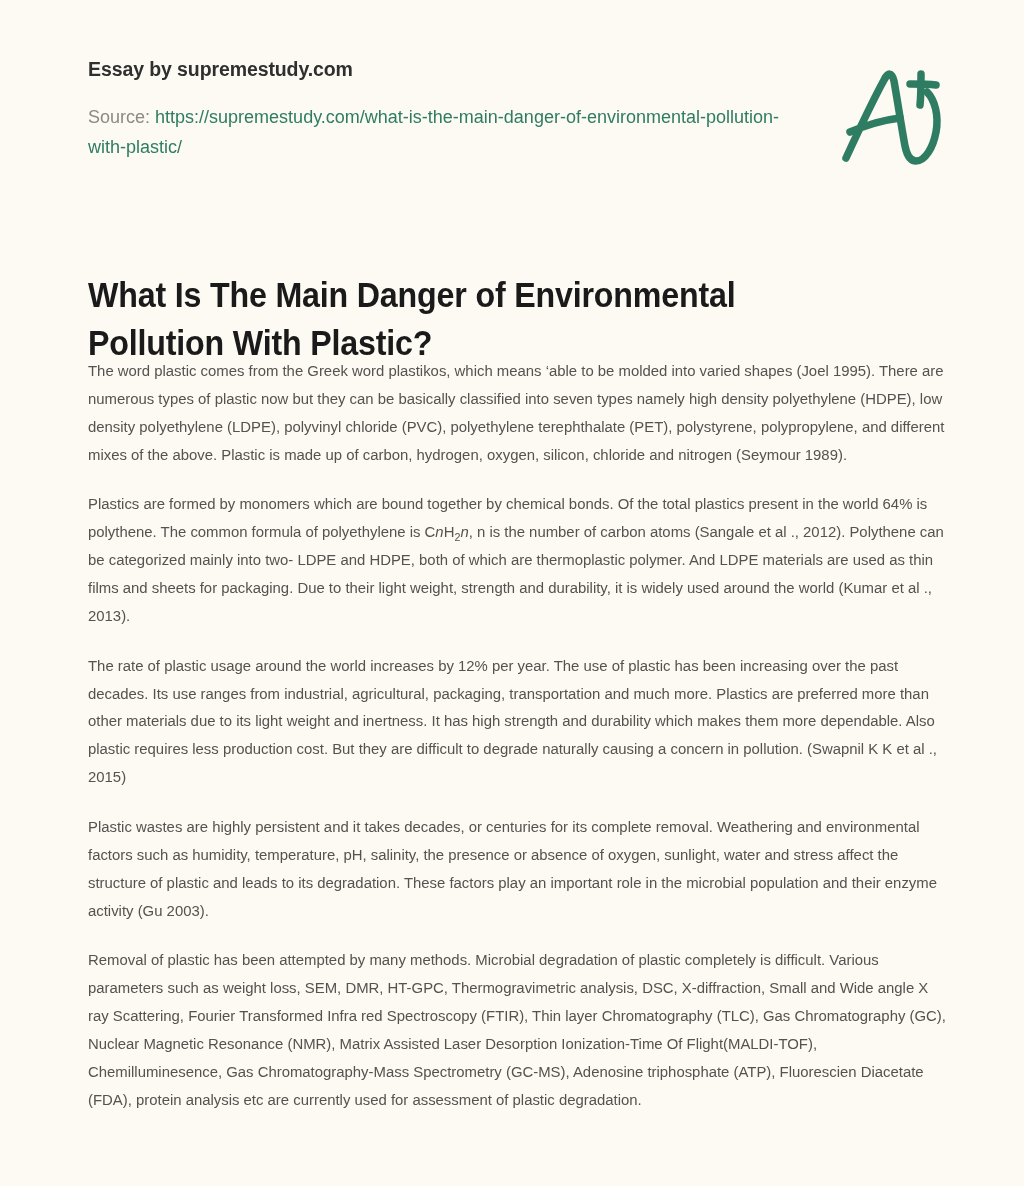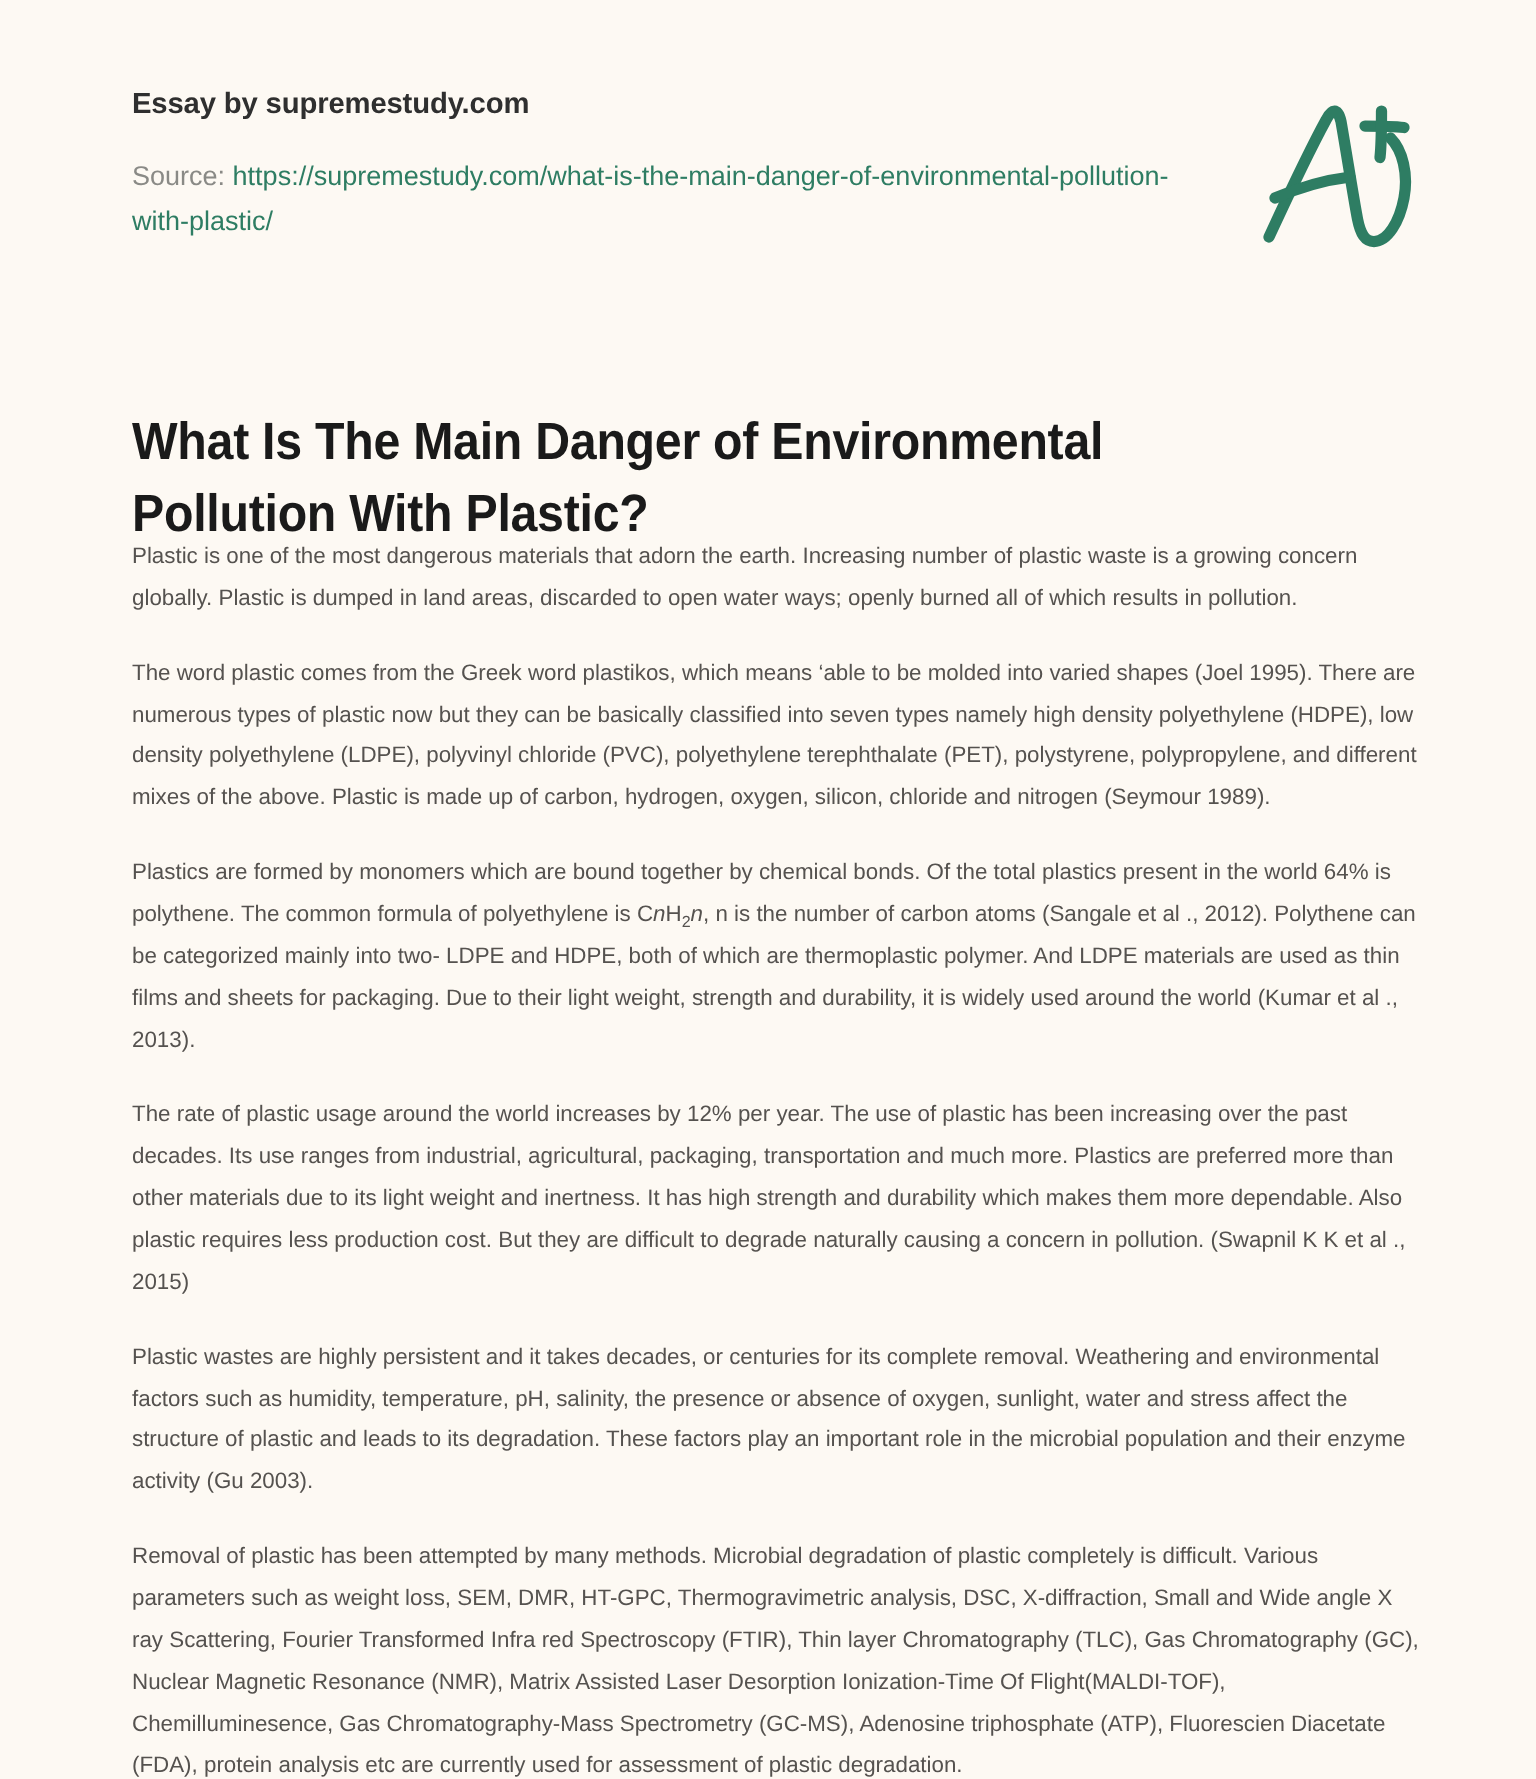--- a/index.html
+++ b/index.html
@@ -118,21 +118,20 @@
         <path d="M18 70 C 34 63, 52 58, 68 56"></path>
         <path d="M78 22 C 86 22, 96 22, 104 23"></path>
         <path d="M89 12 C 89 22, 89 34, 88 43"></path>
       </g>
     </svg>
   </div>
 
   <h1 class="title">What Is The Main Danger of Environmental Pollution With Plastic?</h1>
 
   <div class="body-copy">
-    <p>Plastic is one of the most dangerous materials that adorn the earth. Increasing number of plastic waste is a growing concern globally. Plastic is dumped in land areas, discarded to open water ways; openly burned all of which results in pollution.</p>
     <p>The word plastic comes from the Greek word plastikos, which means ‘able to be molded into varied shapes (Joel 1995). There are numerous types of plastic now but they can be basically classified into seven types namely high density polyethylene (HDPE), low density polyethylene (LDPE), polyvinyl chloride (PVC), polyethylene terephthalate (PET), polystyrene, polypropylene, and different mixes of the above. Plastic is made up of carbon, hydrogen, oxygen, silicon, chloride and nitrogen (Seymour 1989).</p>
     <p><span>Plastics are formed by monomers which are bound together by chemical bonds. Of the total plastics present in the world 64% is polythene. The common formula of polyethylene is C</span><span class="ital">n</span><span>H</span><sub>2</sub><span class="ital">n</span><span>, n is the number of carbon atoms (Sangale et al ., 2012). Polythene can be categorized mainly into two- LDPE and HDPE, both of which are thermoplastic polymer. And LDPE materials are used as thin films and sheets for packaging. Due to their light weight, strength and durability, it is widely used around the world (Kumar et al ., 2013).</span></p>
     <p>The rate of plastic usage around the world increases by 12% per year. The use of plastic has been increasing over the past decades. Its use ranges from industrial, agricultural, packaging, transportation and much more. Plastics are preferred more than other materials due to its light weight and inertness. It has high strength and durability which makes them more dependable. Also plastic requires less production cost. But they are difficult to degrade naturally causing a concern in pollution. (Swapnil K K et al ., 2015)</p>
     <p>Plastic wastes are highly persistent and it takes decades, or centuries for its complete removal. Weathering and environmental factors such as humidity, temperature, pH, salinity, the presence or absence of oxygen, sunlight, water and stress affect the structure of plastic and leads to its degradation. These factors play an important role in the microbial population and their enzyme activity (Gu 2003).</p>
     <p>Removal of plastic has been attempted by many methods. Microbial degradation of plastic completely is difficult. Various parameters such as weight loss, SEM, DMR, HT-GPC, Thermogravimetric analysis, DSC, X-diffraction, Small and Wide angle X ray Scattering, Fourier Transformed Infra red Spectroscopy (FTIR), Thin layer Chromatography (TLC), Gas Chromatography (GC), Nuclear Magnetic Resonance (NMR), Matrix Assisted Laser Desorption Ionization-Time Of Flight(MALDI-TOF), Chemilluminesence, Gas Chromatography-Mass Spectrometry (GC-MS), Adenosine triphosphate (ATP), Fluorescien Diacetate (FDA), protein analysis etc are currently used for assessment of plastic degradation.</p>
 
   </div>
 
 </div>
 

